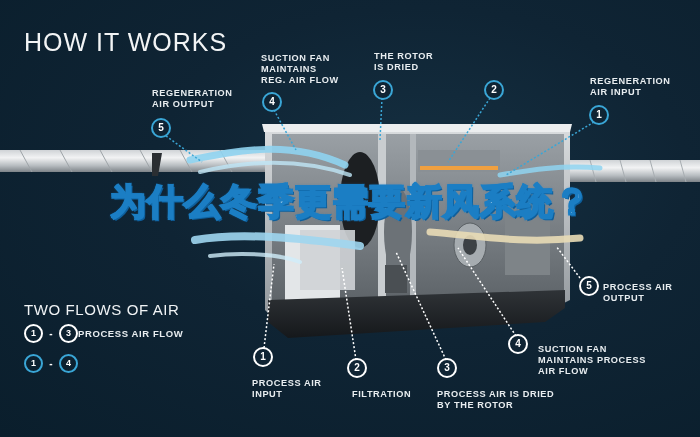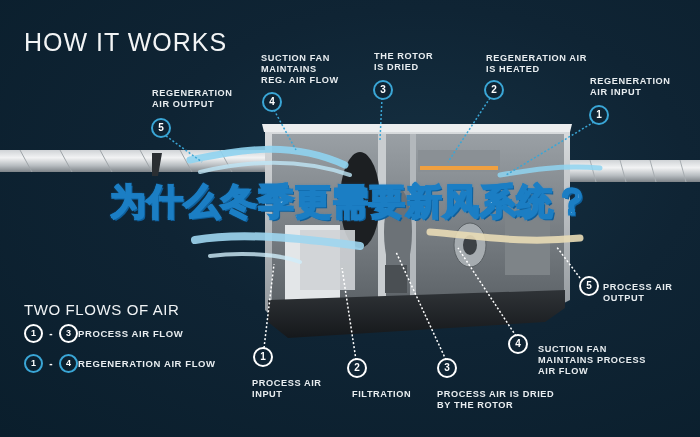--- a/index.html
+++ b/index.html
@@ -159,22 +159,20 @@
 
   <div class="lbl" style="left:261px; top:53px;">SUCTION FAN
 MAINTAINS
 REG. AIR FLOW</div>
   <div class="num regen" style="left:262px; top:92px;">4</div>
 
   <div class="lbl" style="left:374px; top:51px;">THE ROTOR
 IS DRIED</div>
   <div class="num regen" style="left:373px; top:80px;">3</div>
 
-  <div class="lbl" style="left:486px; top:53px;">REGENERATION AIR
-IS HEATED</div>
   <div class="num regen" style="left:484px; top:80px;">2</div>
 
   <div class="lbl" style="left:590px; top:76px;">REGENERATION
 AIR INPUT</div>
   <div class="num regen" style="left:589px; top:105px;">1</div>
 
   <div class="num" style="left:253px; top:347px;">1</div>
   <div class="lbl" style="left:252px; top:378px;">PROCESS AIR
 INPUT</div>
 
@@ -198,17 +196,16 @@
   <div class="legend-row" style="top:322px;">
     <span class="c">1</span>
     <span class="dash">-</span>
     <span class="c">3</span>
     <span class="txt">PROCESS AIR FLOW</span>
   </div>
   <div class="legend-row regen" style="top:352px;">
     <span class="c">1</span>
     <span class="dash">-</span>
     <span class="c">4</span>
-    <span class="txt">REGENERATION AIR FLOW</span>
   </div>
 
   <div class="overlay-title">为什么冬季更需要新风系统？</div>
 </div>
 
 </body></html>

